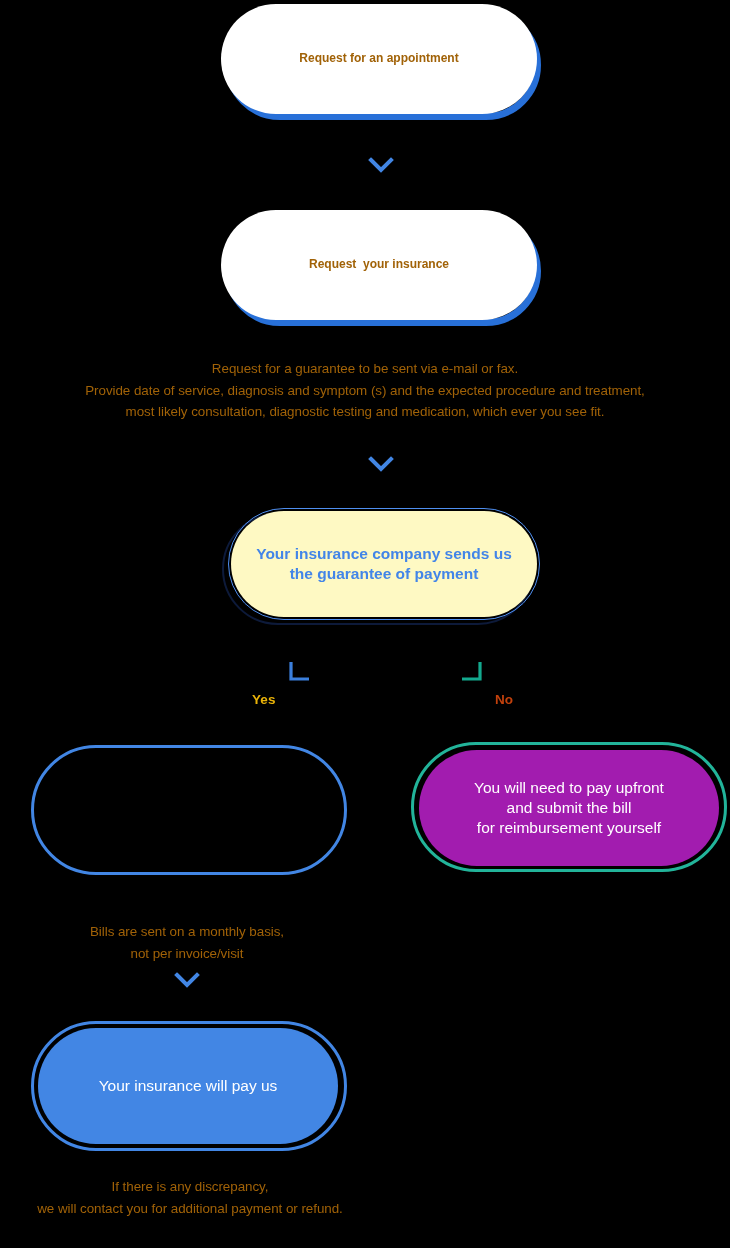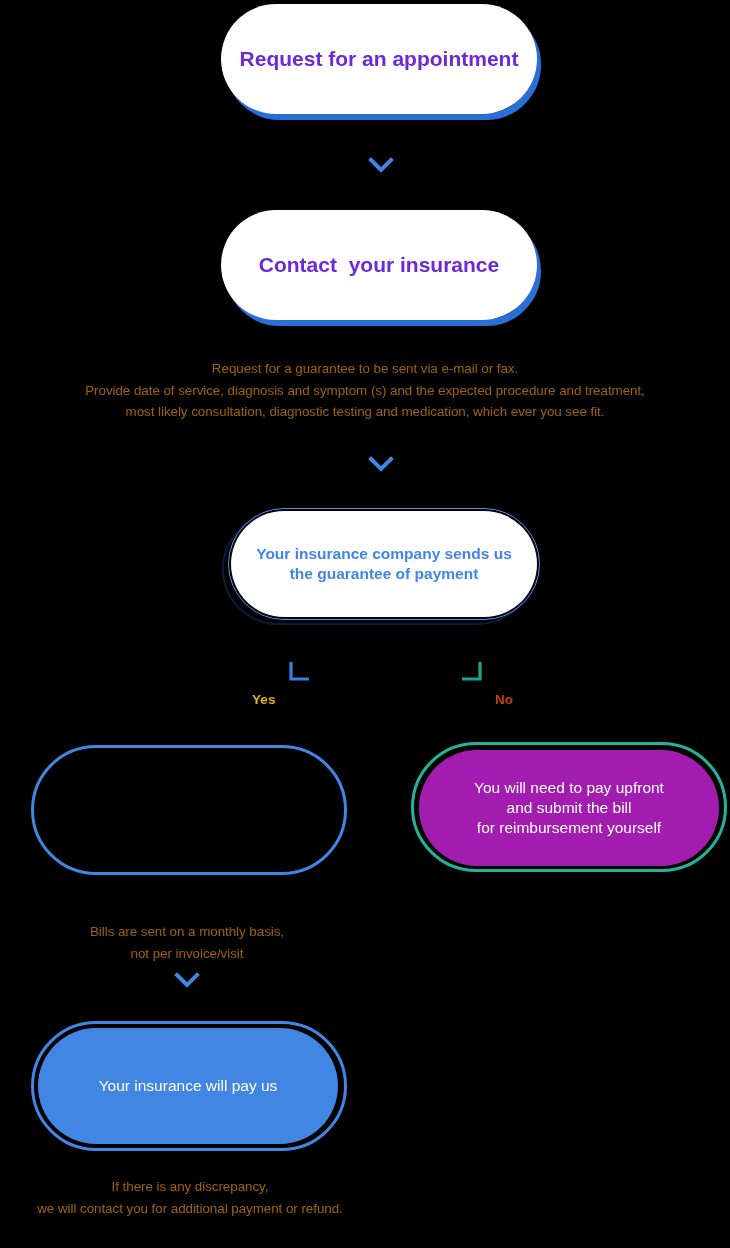--- a/index.html
+++ b/index.html
@@ -45,34 +45,34 @@
   .ring {
     position: absolute;
     border-radius: 999px;
     background: transparent;
     pointer-events: none;
   }
 
   
   .node.white-pill {
     background: #ffffff;
-    color: #6d28d9;
-    font-size: 21px;
+    color: #a16207;
+    font-size: 12px;
     font-weight: 600;
     z-index: 3;
     text-align: right;
   }
   .ring.thick-blue {
     border: 7px solid #2870d8;
     z-index: 1;
   }
 
   
   .node.white-pill-thin {
-    background: #ffffff;
+    background: #fef9c3;
     color: #4285e8;
     font-size: 15.5px;
     font-weight: 600;
     z-index: 3;
   }
   .ring.thin-blue {
     border: 1.6px solid #4f8ff0;
     z-index: 2;
   }
   .ring.thin-navy {
@@ -154,21 +154,21 @@
   </div>
 
   <div class="chevron" style="left:368px; top:157px;">
     <svg viewBox="0 0 26 16" aria-hidden="true">
       <polyline points="3,3 13,13 23,3" fill="none" stroke="#4286e4" stroke-width="4" stroke-linecap="square" stroke-linejoin="miter"></polyline>
     </svg>
   </div>
 
   <div class="ring thick-blue" style="left:225px; top:216px; width:316px; height:110px;"></div>
   <div class="node white-pill" style="left:221px; top:210px; width:316px; height:110px;">
-    <span class="node-label">Contact  your insurance</span>
+    <span class="node-label">Request  your insurance</span>
   </div>
 
   <div class="caption" style="left:10px; top:358px; width:710px;">Request for a guarantee to be sent via e-mail or fax.
 Provide date of service, diagnosis and symptom (s) and the expected procedure and treatment,
 most likely consultation, diagnostic testing and medication, which ever you see fit.</div>
 
   <div class="chevron" style="left:368px; top:456px;">
     <svg viewBox="0 0 26 16" aria-hidden="true">
       <polyline points="3,3 13,13 23,3" fill="none" stroke="#4286e4" stroke-width="4" stroke-linecap="square" stroke-linejoin="miter"></polyline>
     </svg>

